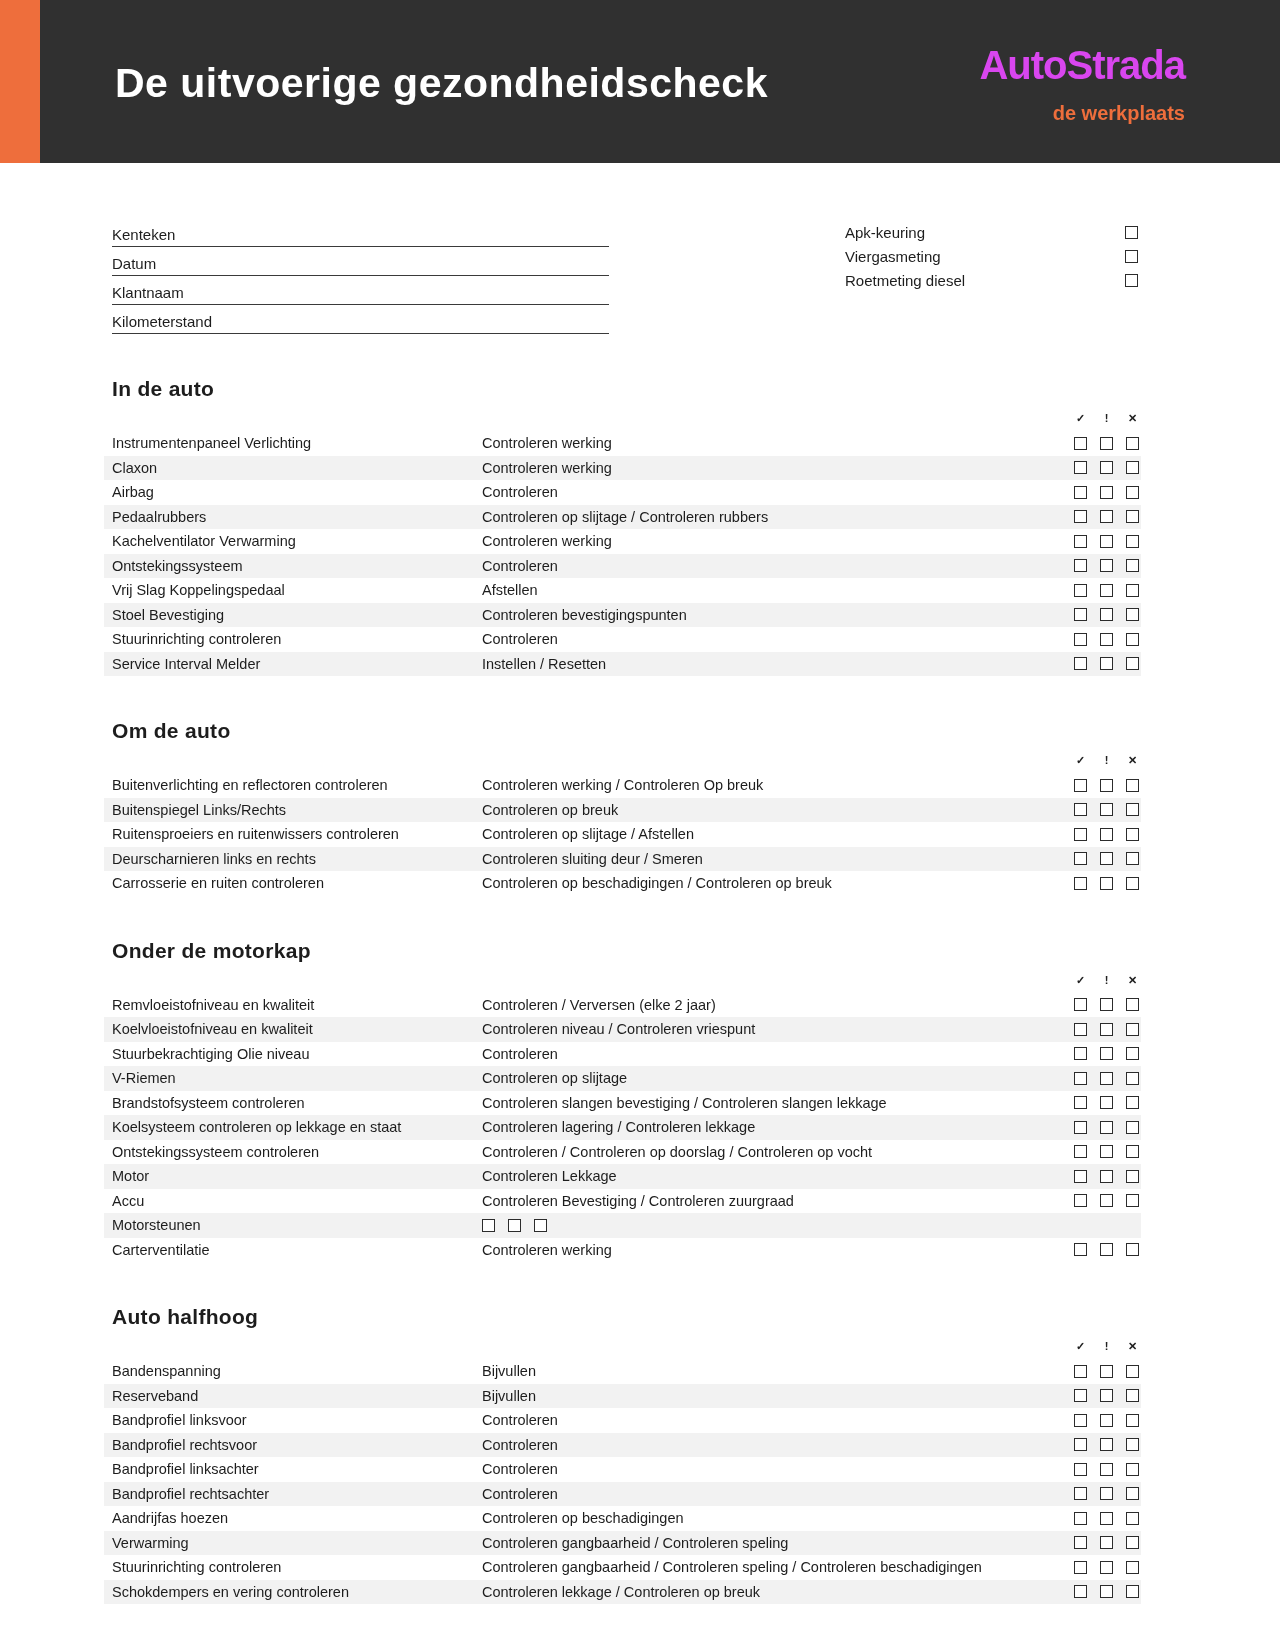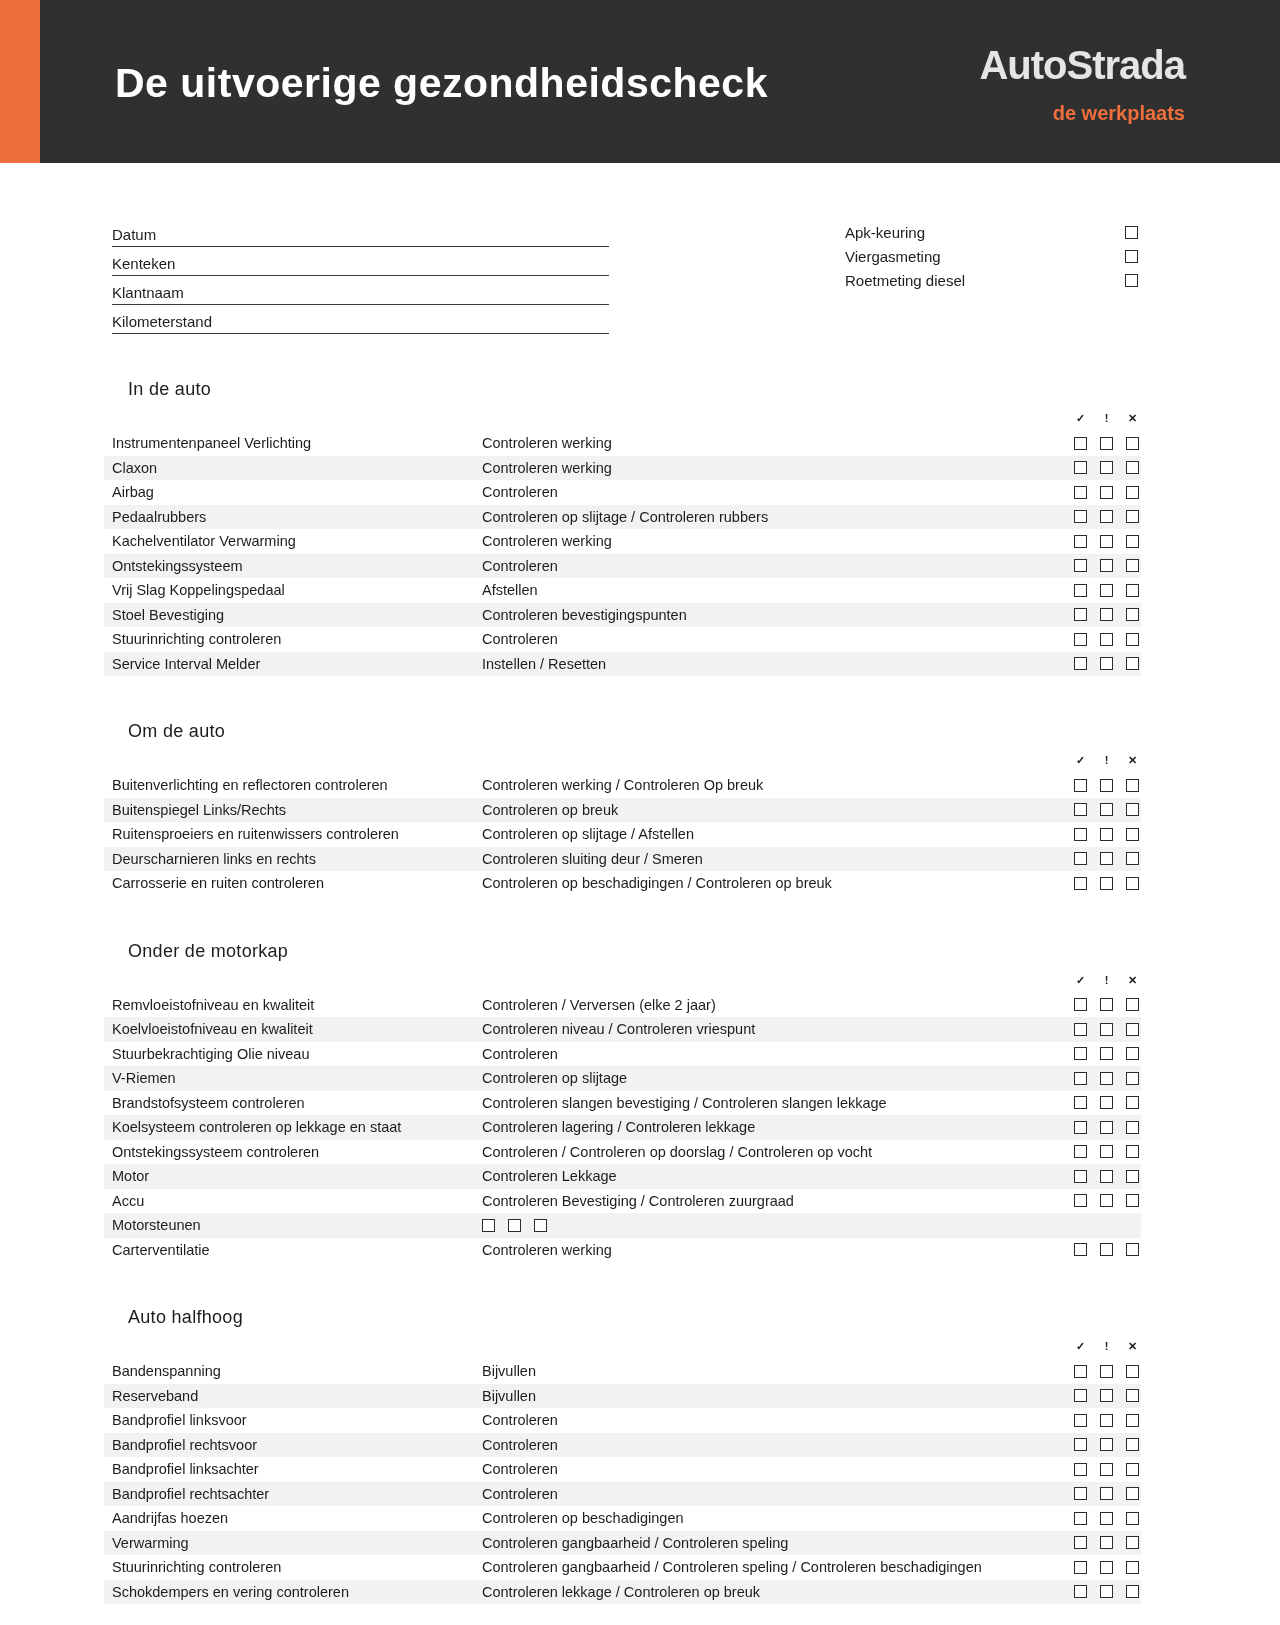--- a/index.html
+++ b/index.html
@@ -20,39 +20,39 @@
   
   .header { display:flex; height:163px; }
   .stripe { width:40px; background:var(--accent); }
   .header-bar {
     flex:1; background:var(--header-dark);
     display:flex; align-items:center; justify-content:space-between;
     padding:4px 95px 0 75px;
   }
   .page-title { color:#fff; font-size:41px; font-weight:bold; letter-spacing:0.5px; }
   .logo { text-align:right; line-height:1; }
-  .logo-name { color:#e5e5e5; font-size:40px; font-weight:bold; letter-spacing:-1px; display:block; }
+  .logo-name { color:#d946ef; font-size:40px; font-weight:bold; letter-spacing:-1px; display:block; }
   .logo-tagline { color:var(--accent); font-size:20px; font-weight:bold; display:block; margin-top:18px; }
   
   .content { margin-left:104px; width:1037px; }
   
   .form-area { display:flex; justify-content:space-between; margin-top:55px; }
   .fields { width:497px; margin-left:8px; }
   .field-row {
     border-bottom:1px solid #3a3a3a;
     height:29px; display:flex; align-items:flex-end; padding-bottom:3px;
   }
   .field-label { font-size:15px; }
   .inspections { width:296px; margin-top:2px; }
   .inspection-row { display:flex; justify-content:space-between; align-items:center; height:24px; padding-right:3px; }
   .inspection-label { font-size:15px; }
   .cb { width:13px; height:13px; border:1.5px solid #2c2c2c; background:#fff; display:inline-block; flex:none; }
   
   .section { margin-top:40px; }
-  .section-title { font-size:18px; font-weight:normal; letter-spacing:0.3px; margin-left:24px; line-height:30px; }
+  .section-title { font-size:21px; font-weight:bold; letter-spacing:0.3px; margin-left:8px; line-height:30px; }
   .icons-row { display:flex; justify-content:flex-end; gap:13px; padding-right:2px; margin-top:8px; margin-bottom:6px; }
   .col-icon { width:13px; text-align:center; font-size:11px; font-weight:bold; color:#222; line-height:13px; }
   .row {
     display:flex; align-items:center;
     height:24.5px; padding:0 2px 0 8px; font-size:14.5px;
   }
   .row:nth-child(even) { background:var(--row-alt); }
   .row-item { width:370px; flex:none; white-space:nowrap; overflow:hidden; }
   .row-action { flex:1; white-space:nowrap; overflow:hidden; }
   .row-checks { display:flex; gap:13px; flex:none; }
@@ -69,25 +69,25 @@
       <span class="logo-tagline">de werkplaats</span>
     </div>
   </div>
 </div>
 
 <div class="content">
 
   <div class="form-area">
     <div class="fields">
   <div class="field-row">
+    <span class="field-label">Kenteken</span>
+  </div>
+
+  <div class="field-row">
     <span class="field-label">Datum</span>
-  </div>
-
-  <div class="field-row">
-    <span class="field-label">Kenteken</span>
   </div>
 
   <div class="field-row">
     <span class="field-label">Klantnaam</span>
   </div>
 
   <div class="field-row">
     <span class="field-label">Kilometerstand</span>
   </div>
 </div>

